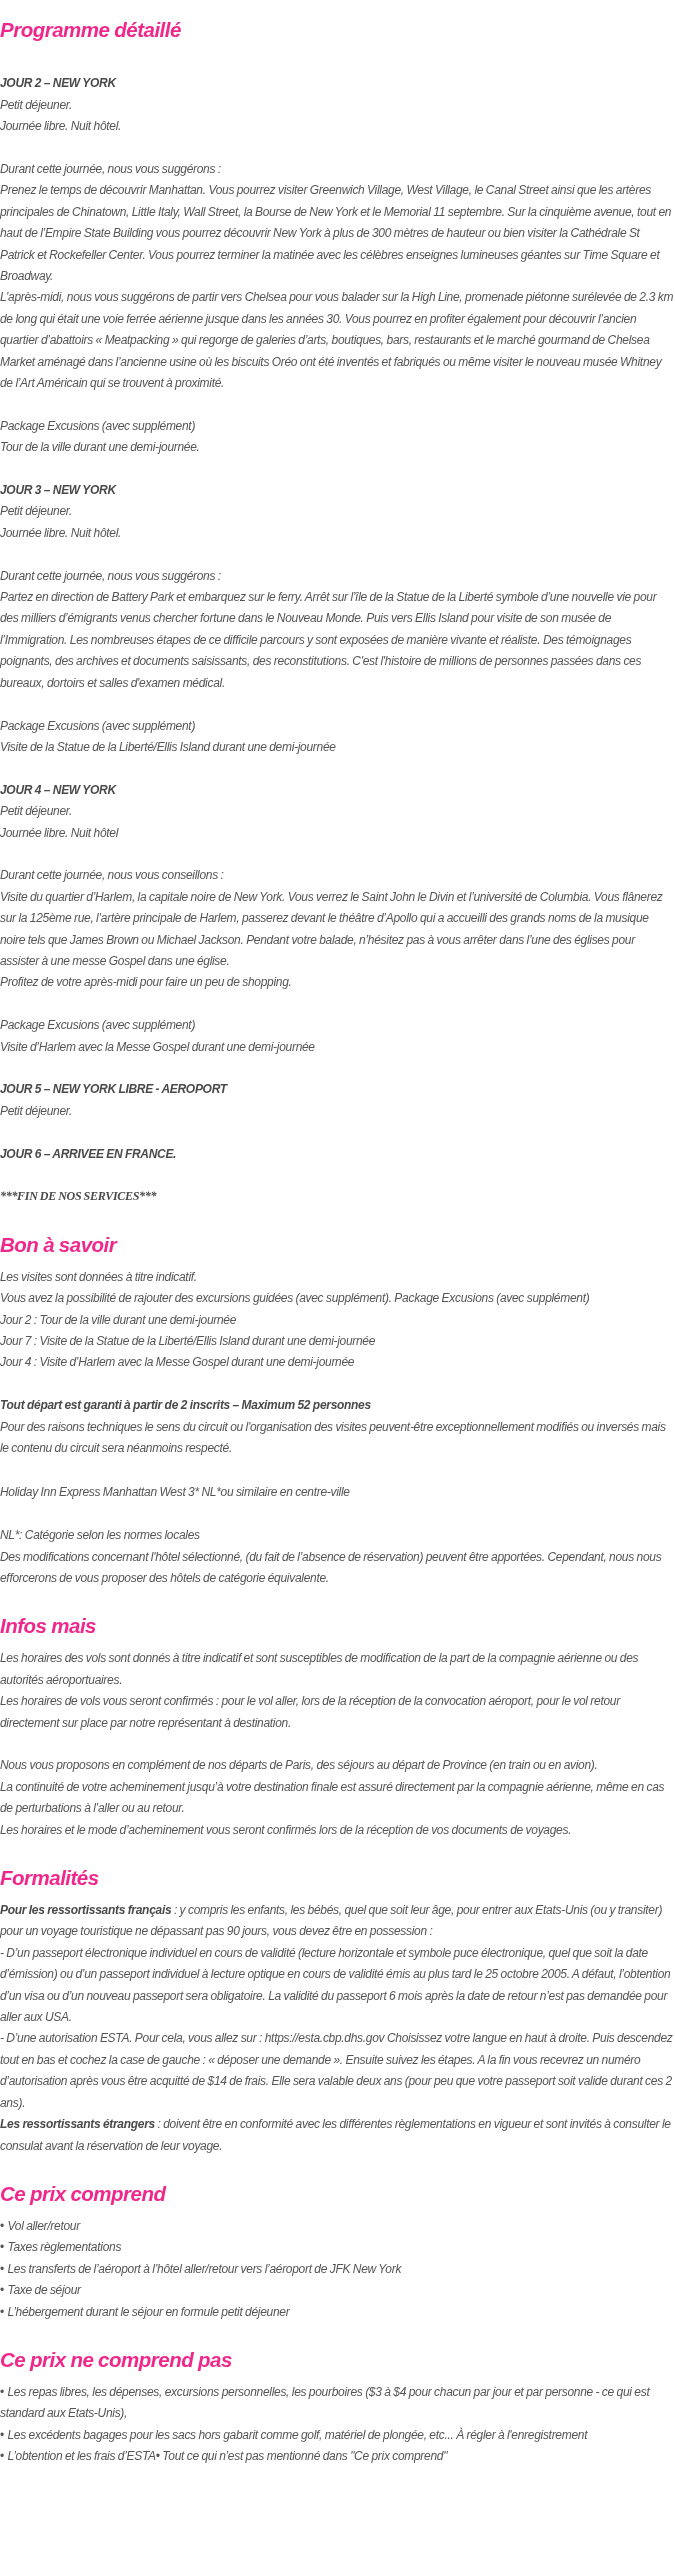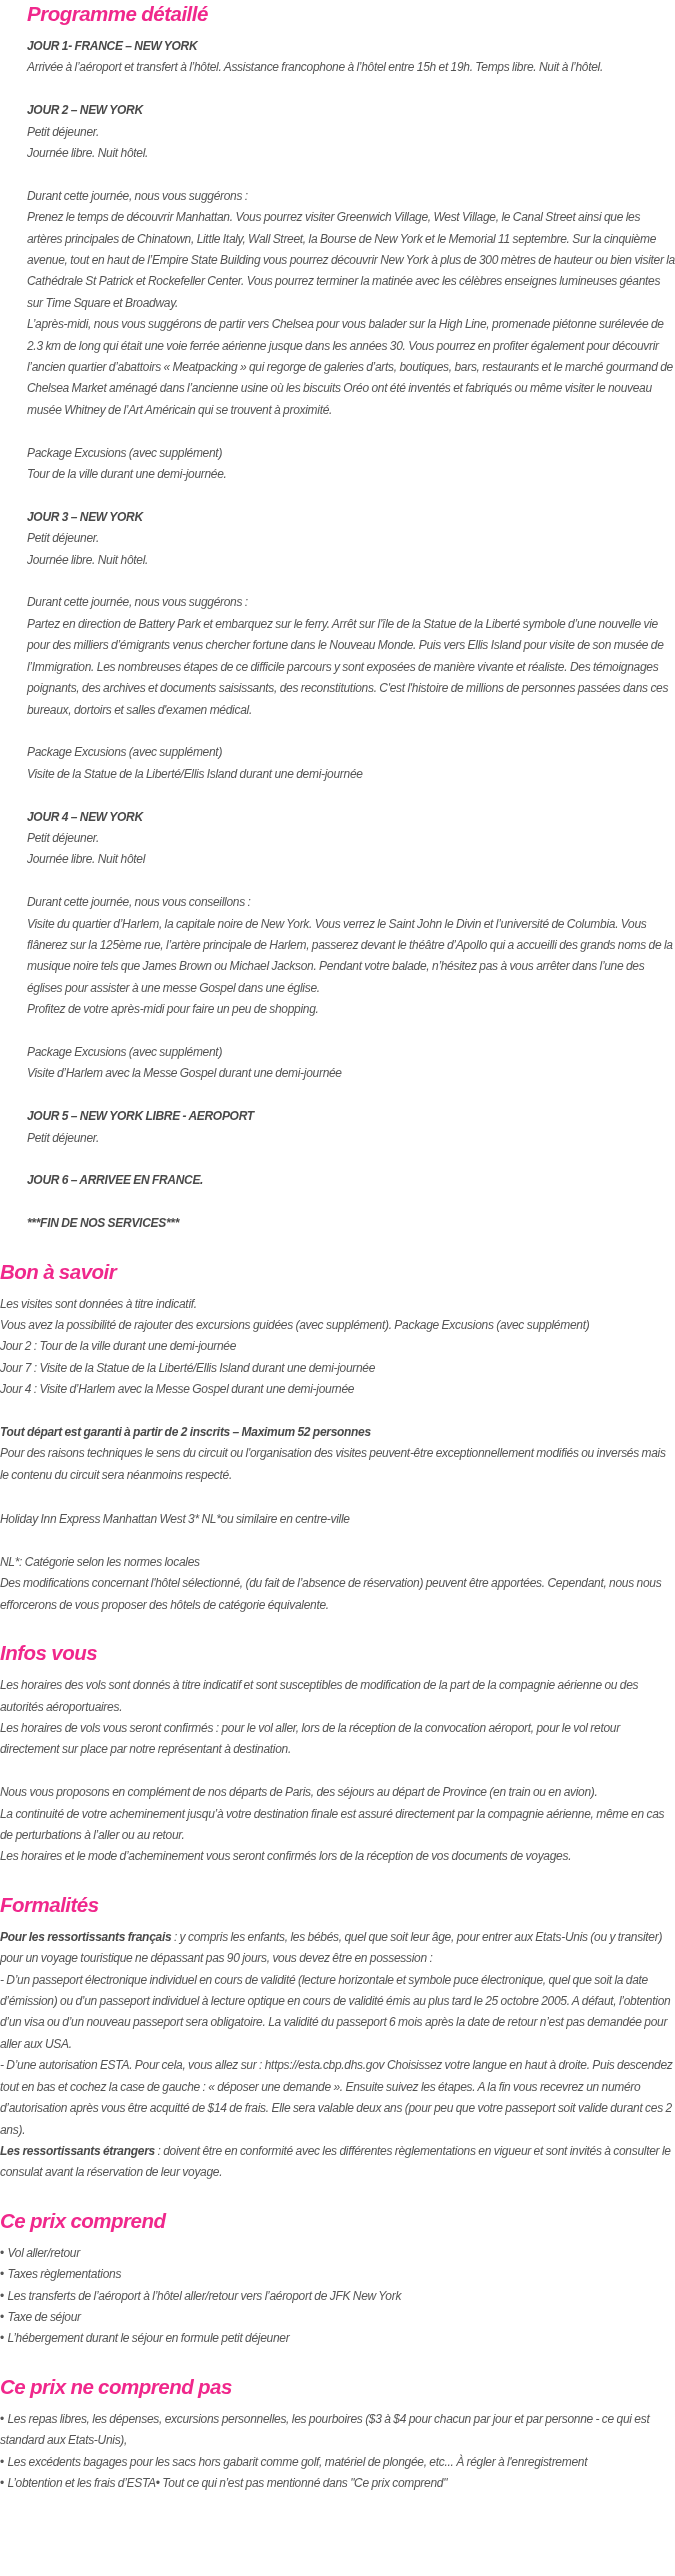--- a/index.html
+++ b/index.html
@@ -18,47 +18,43 @@
     h2.section-title {
       color: #f0288c;
       font-size: 20.5px;
       line-height: 27px;
       font-weight: bold;
       font-style: italic;
       letter-spacing: -0.5px;
       margin: 0 0 9px 0;
     }
     .section { margin-bottom: 23px; }
-    .section.first { margin-top: 0; padding-left: 27px; }
+    .section.first { margin-top: 16px; }
     .para { display: block; }
     .blank { display: block; height: 21.4px; }
     .day-title {
       display: block;
       font-weight: bold;
       color: #4a4a4a;
       text-transform: none;
     }
-    .end-line { display: block; }
+    .end-line { display: block; font-family: Liberation Serif, serif; }
     .end-line b { font-weight: bold; color: #4a4a4a; }
     .strong { font-weight: bold; color: #4a4a4a; }
     .bullet-list { list-style: none; }
     .bullet-list li { display: block; }
     .bullet-list li .dot { font-style: normal; margin-right: 3.6px; }
     .link-text { color: #555555; }
   </style>
 </head>
 <body>
 
 <section class="section first">
   <h2 class="section-title">Programme détaillé</h2>
 
-  <div>
-    <span class="day-title">JOUR 1- FRANCE – NEW YORK</span>
-    <span class="para">Arrivée à l’aéroport et transfert à l’hôtel. Assistance francophone à l’hôtel entre 15h et 19h. Temps libre. Nuit à l’hôtel.</span>
-  </div>
   <span class="blank"></span>
 
   <div>
     <span class="day-title">JOUR 2 – NEW YORK</span>
     <span class="para">Petit déjeuner.</span>
     <span class="para">Journée libre. Nuit hôtel.</span>
     <span class="blank"></span>
     <span class="para">Durant cette journée, nous vous suggérons :</span>
     <span class="para">Prenez le temps de découvrir Manhattan. Vous pourrez visiter Greenwich Village, West Village, le Canal Street ainsi que les artères principales de Chinatown, Little Italy, Wall Street, la Bourse de New York et le Memorial 11 septembre. Sur la cinquième avenue, tout en haut de l’Empire State Building vous pourrez découvrir New York à plus de 300 mètres de hauteur ou bien visiter la Cathédrale St Patrick et Rockefeller Center. Vous pourrez terminer la matinée avec les célèbres enseignes lumineuses géantes sur Time Square et Broadway.</span>
     <span class="para">L’après-midi, nous vous suggérons de partir vers Chelsea pour vous balader sur la High Line, promenade piétonne surélevée de 2.3 km de long qui était une voie ferrée aérienne jusque dans les années 30. Vous pourrez en profiter également pour découvrir l’ancien quartier d’abattoirs « Meatpacking » qui regorge de galeries d’arts, boutiques, bars, restaurants et le marché gourmand de Chelsea Market aménagé dans l’ancienne usine où les biscuits Oréo ont été inventés et fabriqués ou même visiter le nouveau musée Whitney de l’Art Américain qui se trouvent à proximité.</span>
@@ -122,21 +118,21 @@
 </section>
 
 <section class="section">
   <span class="para">Holiday Inn Express Manhattan West 3* NL*ou similaire en centre-ville</span>
   <span class="blank"></span>
   <span class="para">NL*: Catégorie selon les normes locales</span>
   <span class="para">Des modifications concernant l'hôtel sélectionné, (du fait de l’absence de réservation) peuvent être apportées. Cependant, nous nous efforcerons de vous proposer des hôtels de catégorie équivalente.</span>
 </section>
 
 <section class="section">
-  <h2 class="section-title">Infos vous</h2>
+  <h2 class="section-title">Infos mais</h2>
   <span class="para">Les horaires des vols sont donnés à titre indicatif et sont susceptibles de modification de la part de la compagnie aérienne ou des autorités aéroportuaires.</span>
   <span class="para">Les horaires de vols vous seront confirmés : pour le vol aller, lors de la réception de la convocation aéroport, pour le vol retour directement sur place par notre représentant à destination.</span>
   <span class="blank"></span>
   <span class="para">Nous vous proposons en complément de nos départs de Paris, des séjours au départ de Province (en train ou en avion).</span>
   <span class="para">La continuité de votre acheminement jusqu’à votre destination finale est assuré directement par la compagnie aérienne, même en cas de perturbations à l’aller ou au retour.</span>
   <span class="para">Les horaires et le mode d’acheminement vous seront confirmés lors de la réception de vos documents de voyages.</span>
 </section>
 
 <section class="section">
   <h2 class="section-title">Formalités</h2>

